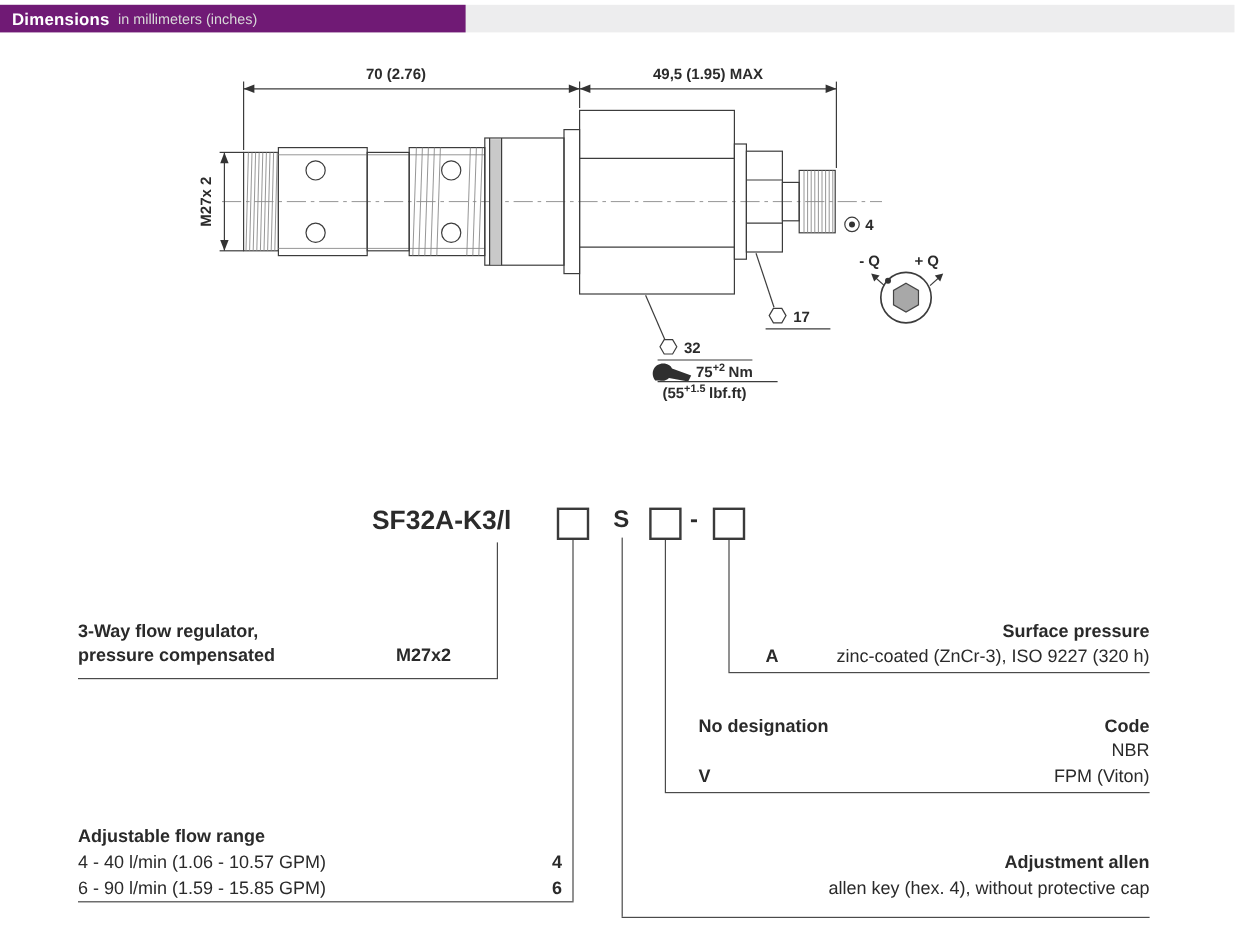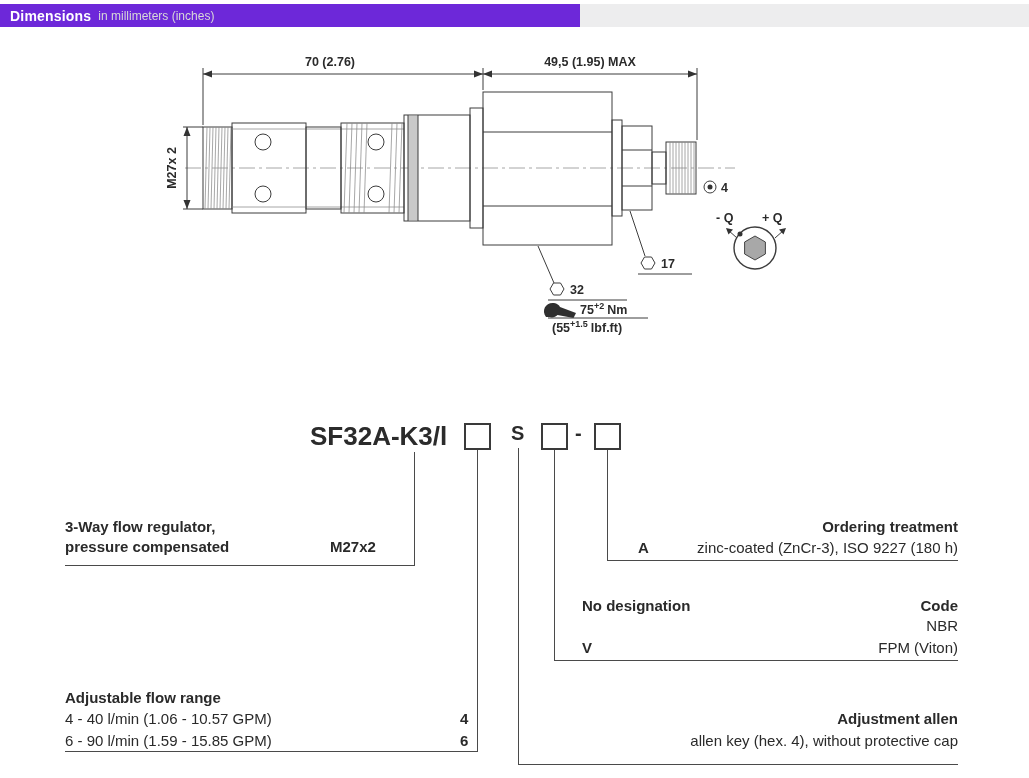--- a/index.html
+++ b/index.html
@@ -2,35 +2,35 @@
 <html><head>
 <meta charset="utf-8">
 <style>
   * { margin:0; padding:0; box-sizing:border-box; }
   html,body { width:1029px; height:778px; background:#fff;
               font-family:"Liberation Sans", sans-serif; }
   .page { position:relative; width:1029px; height:778px; background:#fff; overflow:hidden; }
 
   
   .band-light { position:absolute; left:0; width:1029px; height:23px; background:#ededee; }
-  .band-dark  { position:absolute; left:0; top:0; width:580px; height:23px; background:#6d28d9;
+  .band-dark  { position:absolute; left:0; top:0; width:388px; height:23px; background:#701a75;
                 color:#fff; display:flex; align-items:center; padding-left:10px; }
   .band-title { font-weight:bold; font-size:14px; letter-spacing:.2px; }
   .band-sub   { font-size:12px; color:#d8d8d8; margin-left:7px;text-align:center; }
 
   
   svg.drawing { position:absolute; left:0; top:0; }
   .dtxt  { font-family:"Liberation Sans", sans-serif; font-size:12.5px; font-weight:bold; fill:#2b2b2b; }
   .dsup  { font-size:9px; }
   .ln    { stroke:#3c3c3c; stroke-width:1; fill:none; }
   .thin  { stroke:#8a8a8a; stroke-width:.75; fill:none; }
   .dim   { stroke:#3c3c3c; stroke-width:1; fill:none; }
 
   
-  .oc-model  { position:absolute; font-size:26px; font-weight:bold; color:#2b2b2b; white-space:nowrap; }
+  .oc-model  { position:absolute; font-size:22px; font-weight:bold; color:#2b2b2b; white-space:nowrap; }
   .oc-letter { position:absolute; font-size:20px; font-weight:bold; color:#2b2b2b; }
   .oc-dash   { position:absolute; font-size:20px; font-weight:bold; color:#2b2b2b; }
   .oc-box    { position:absolute; width:27px; height:27px; border:2px solid #3a3a3a; background:#fff; }
   .vline { position:absolute; width:1px; background:#4a4a4a; }
   .hline { position:absolute; height:1px; background:#4a4a4a; }
   .t  { position:absolute; font-size:15px; color:#2a2a2a; white-space:nowrap; }
   .b  { font-weight:bold; }
 </style>
 </head>
 <body>
@@ -205,23 +205,23 @@
     <div class="vline" style="left:554px; top:450px; height:210px"></div>
     <div class="hline" style="left:554px; top:660px; width:404px"></div>
 
     <div class="vline" style="left:607px; top:450px; height:110px"></div>
     <div class="hline" style="left:607px; top:560px; width:351px"></div>
 
     <div class="t b" style="left:65px; top:518px">3-Way flow regulator,</div>
     <div class="t b" style="left:65px; top:538px">pressure compensated</div>
     <div class="t b" style="left:330px; top:538px">M27x2</div>
 
-    <div class="t b" style="right:71px; top:518px">Ordering treatment</div>
+    <div class="t b" style="right:71px; top:518px">Surface pressure</div>
     <div class="t b" style="left:638px; top:539px">A</div>
-    <div class="t" style="right:71px; top:539px">zinc-coated (ZnCr-3), ISO 9227 (180 h)</div>
+    <div class="t" style="right:71px; top:539px">zinc-coated (ZnCr-3), ISO 9227 (320 h)</div>
 
     <div class="t b" style="right:71px; top:597px">Code</div>
     <div class="t b" style="left:582px; top:597px">No designation</div>
     <div class="t" style="right:71px; top:617px">NBR</div>
     <div class="t b" style="left:582px; top:639px">V</div>
     <div class="t" style="right:71px; top:639px">FPM (Viton)</div>
 
     <div class="t b" style="left:65px; top:689px">Adjustable flow range</div>
     <div class="t" style="left:65px; top:710px">4 - 40 l/min (1.06 - 10.57 GPM)</div>
     <div class="t b" style="left:460px; top:710px">4</div>

